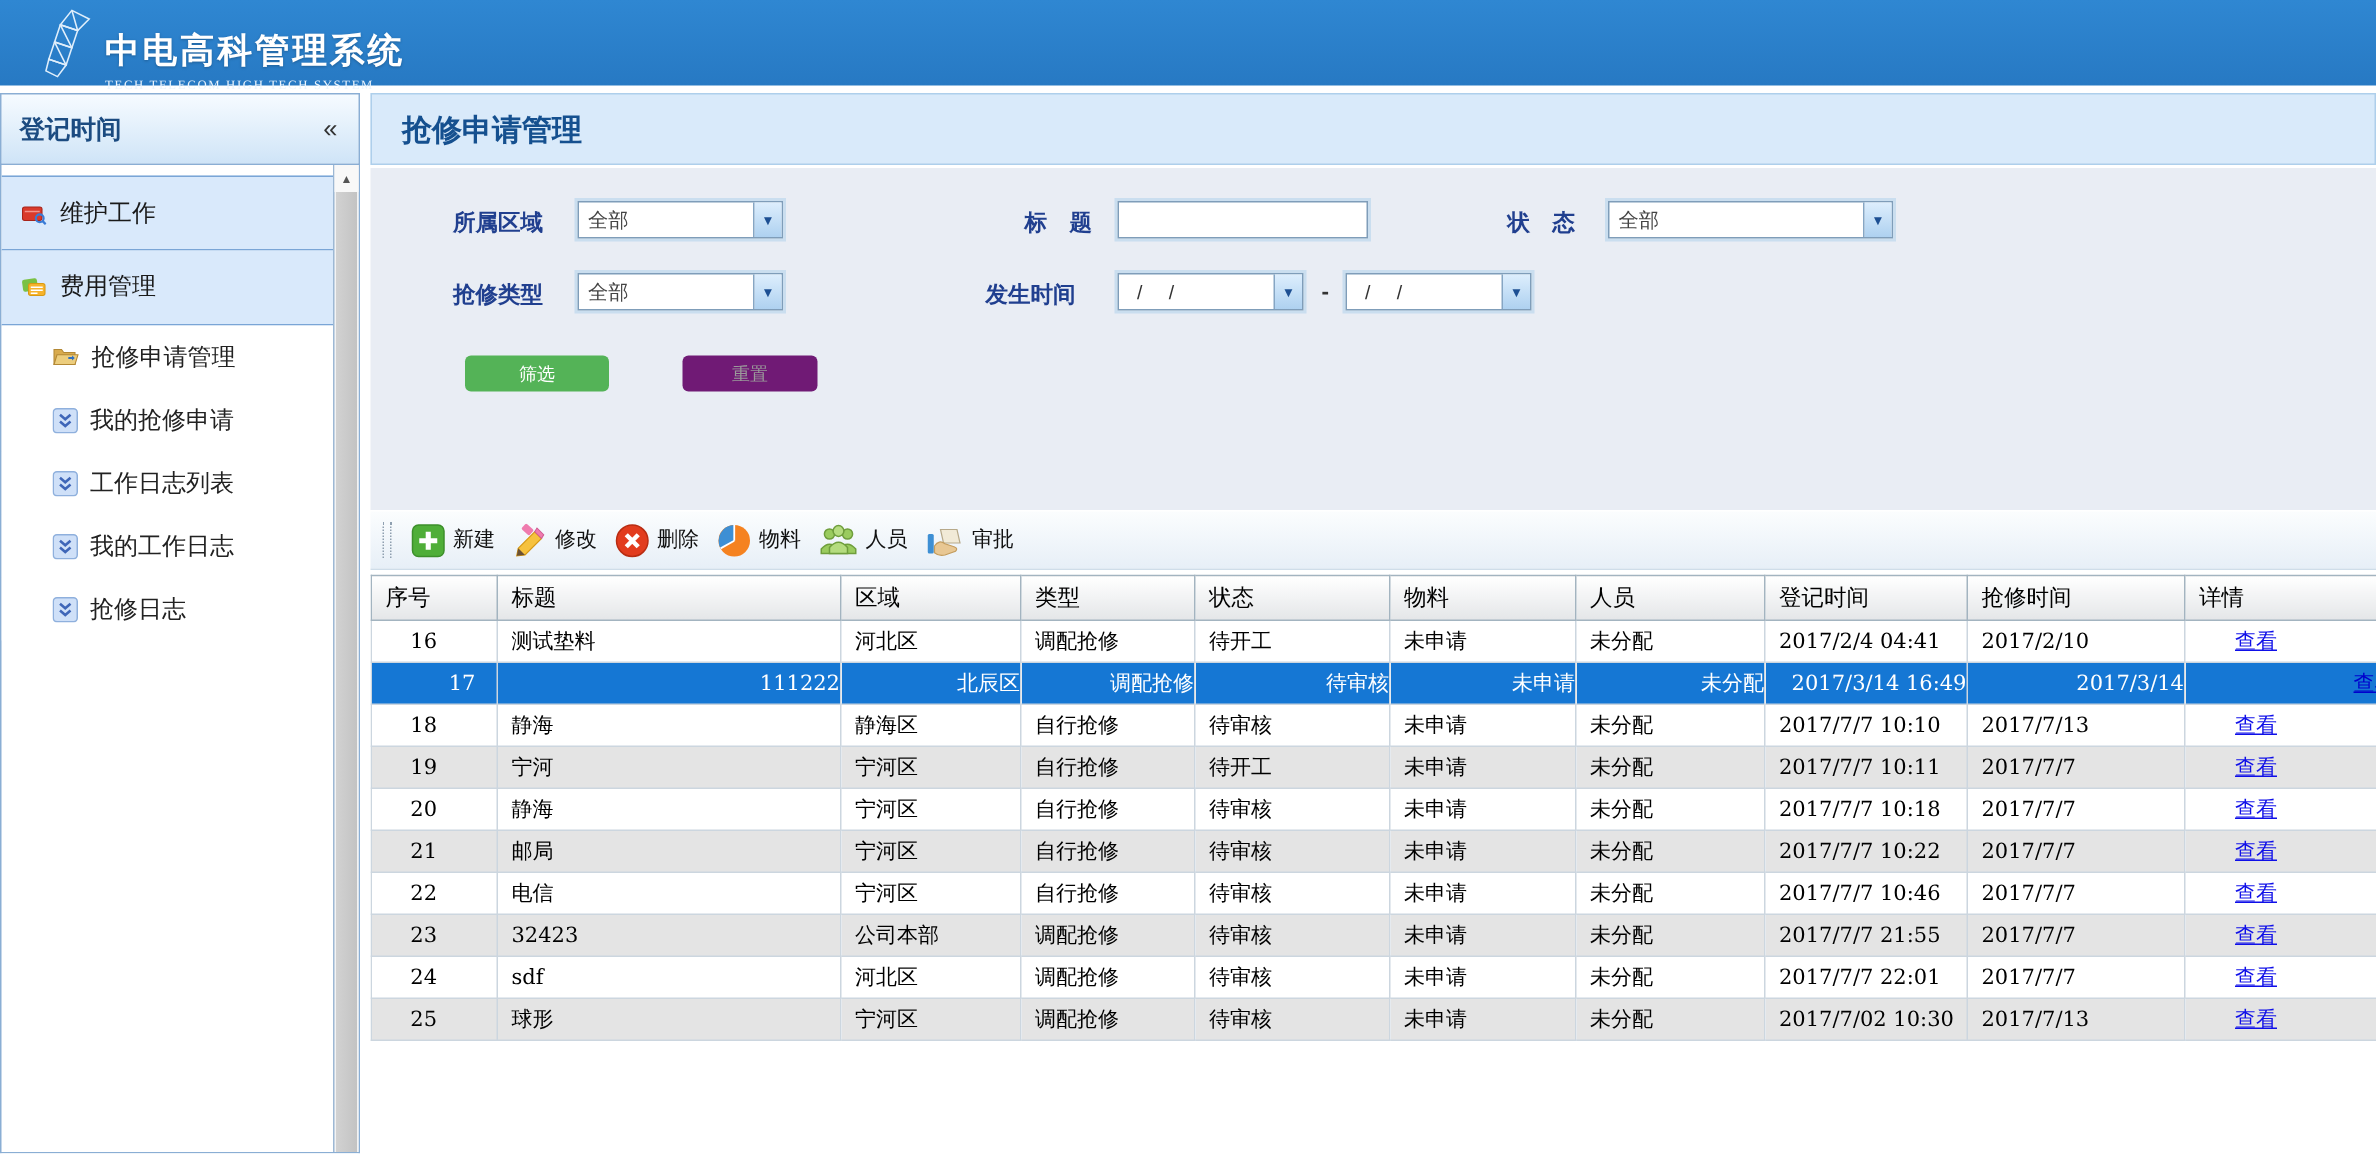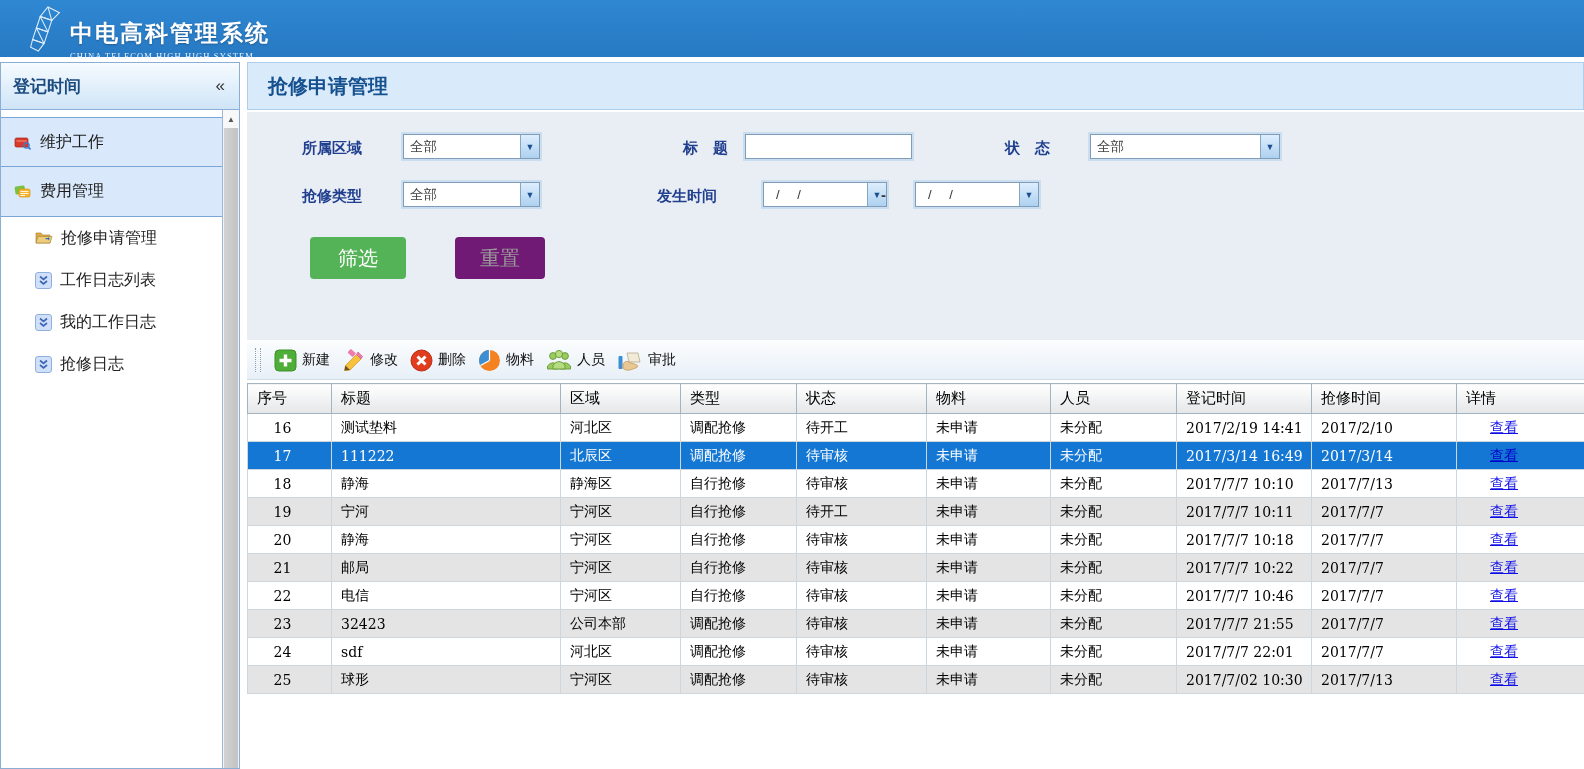--- a/index.html
+++ b/index.html
@@ -41,32 +41,32 @@
     background:linear-gradient(90deg,#d2d2d2,#c3c3c3); cursor:grab; }
 
   
   .page-title-bar { position:absolute; left:247px; top:62px; right:0; height:48px;
     background:#d9eafa; border:1px solid #aecfeb; display:flex; align-items:center; padding-left:20px; }
   .page-title { font-size:20px; font-weight:bold; color:#15508f; }
 
   .filter-panel { position:absolute; left:247px; top:112px; right:0; height:228px; background:#e9edf4; }
   .f-label { position:absolute; font-size:15px; font-weight:bold; color:#203f8f; }
   .ctrl { position:absolute; height:25px; background:#fff; border:1px solid #7f9db9;
-    box-shadow:0 0 0 2px #cadeef; display:flex; align-items:center; cursor:pointer;margin-left:18px; }
+    box-shadow:0 0 0 2px #cadeef; display:flex; align-items:center; cursor:pointer; }
   .ctrl .val { flex:1; padding-left:6px; font-size:13.5px; color:#444;
     overflow:hidden; white-space:nowrap; }
   .ctrl .dateval { flex:1; padding-left:12px; font-size:13px; color:#333; letter-spacing:7px; }
   .arrow-btn { width:19px; height:100%; border-left:1px solid #86a6c4;
     background:linear-gradient(180deg,#ddeefd,#aed1f0); display:flex; align-items:center;
     justify-content:center; font-size:9px; color:#1d4f93; cursor:pointer; }
   .text-input { position:absolute; height:25px; border:1px solid #7f9db9; box-shadow:0 0 0 2px #cadeef;
     background:#fff; padding-left:6px; font-size:13.5px; color:#222; outline:none;
     font-family:"Liberation Sans", sans-serif; }
   .range-dash { position:absolute; font-size:15px; font-weight:bold; color:#333; }
-  .btn { position:absolute; height:42px; border:none; border-radius:4px; font-size:20px;
+  .btn { position:absolute; height:24px; border:none; border-radius:4px; font-size:12px;
     cursor:pointer; font-family:"Liberation Sans", sans-serif; }
   .btn-filter { background:#54b357; color:#fff; }
   .btn-reset { background:#701a75; color:#9b9b9b; }
 
   
   .toolbar { position:absolute; left:247px; top:341px; right:0; height:39px;
     background:linear-gradient(180deg,#fbfdfe,#e7eff7); border-bottom:1px solid #cfdde9;
     display:flex; align-items:center; padding-left:6px; }
   .grip { width:6px; height:24px; border-left:1px dotted #8fa0b0; border-right:1px dotted #8fa0b0;
     margin:0 10px 0 2px; }
@@ -78,40 +78,40 @@
   .grid-wrap { position:absolute; left:247px; top:383px; width:1337px; height:320px; overflow:hidden; }
   table.grid { border-collapse:collapse; table-layout:fixed; width:1350px;
     font-family:"DejaVu Serif", serif; }
   .grid th { height:30px; background:linear-gradient(180deg,#ffffff,#e4e6e8);
     border:1px solid #a3b4c0; font-weight:normal; font-size:15px; text-align:left;
     padding:0 0 0 9px; color:#000; cursor:pointer; white-space:nowrap; overflow:hidden; }
   .grid td { height:28px; font-size:14px; padding:0 0 0 9px; border:1px solid #ccd6df;
     color:#000; white-space:nowrap; overflow:hidden; background:#fff; }
   .grid td.c-seq { text-align:center; padding:0 14px 0 0; }
   .grid tr.striped td { background:#e4e4e4; }
-  .grid tr.selected td { background:#1577d4; color:#fff; }
+  .grid tr.selected td { background:#1577d4; color:#fff;text-align:right; }
   .grid a.view { color:#0f0fe8; text-decoration:underline; cursor:pointer;margin-left:24px; }
   .grid tr.selected a.view { color:#0000cd; }
 </style>
 </head>
 <body>
 
 <div class="app">
 
   <header class="top-header">
     <svg class="logo" width="40" height="48" viewBox="0 0 40 50" fill="none" stroke="#dfeefb" stroke-width="1.1">
       <path d="M22 2 L34 8 L26 16 L14 12 Z"></path>
       <path d="M26 16 L22 28 L10 24 L14 12 Z"></path>
       <path d="M10 24 L22 28 L18 40 L6 36 Z"></path>
       <path d="M6 36 L18 40 L12 48 L4 44 Z"></path>
       <path d="M22 2 L26 16 M14 12 L22 28 M10 24 L18 40"></path>
     </svg>
     <div class="brand">
       <div class="brand-title">中电高科管理系统</div>
-      <div class="brand-sub">CHINA TELECOM HIGH HIGH SYSTEM</div>
+      <div class="brand-sub">TECH TELECOM HIGH TECH SYSTEM</div>
     </div>
   </header>
 
   <div class="side-head">
     <span class="side-title">登记时间</span>
     <span class="side-collapse">«</span>
   </div>
 
   <aside class="side-body">
     <div class="side-items">
@@ -137,20 +137,27 @@
 
       <div class="nav-item">
         <svg width="18" height="16" viewBox="0 0 18 16">
           <path d="M1 3 L6 3 L7.5 5 L15 5 L15 13 L1 13 Z" fill="#d9ab4e" stroke="#b38834" stroke-width="0.7"></path>
           <path d="M3 6.5 L17 6.5 L15 13 L1 13 Z" fill="#eccd7d" stroke="#b38834" stroke-width="0.7"></path>
           <path d="M10 9 L14 9 L14 7.2 L17 10 L14 12.8 L14 11 L10 11 Z" fill="#2f6fc0" transform="scale(0.62) translate(7,4)"></path>
         </svg>
         <span>抢修申请管理</span>
       </div>
 
+      <div class="nav-item">
+        <svg width="17" height="17" viewBox="0 0 17 17">
+          <rect x="0.5" y="0.5" width="16" height="16" rx="2.5" fill="#cfe0f8" stroke="#8fb0dd"></rect>
+          <path d="M5 4.5 L8.5 7.5 L12 4.5 M5 9 L8.5 12 L12 9" fill="none" stroke="#3f66b8" stroke-width="1.7"></path>
+        </svg>
+        <span>我的抢修申请</span>
+      </div>
 
       <div class="nav-item">
         <svg width="17" height="17" viewBox="0 0 17 17">
           <rect x="0.5" y="0.5" width="16" height="16" rx="2.5" fill="#cfe0f8" stroke="#8fb0dd"></rect>
           <path d="M5 4.5 L8.5 7.5 L12 4.5 M5 9 L8.5 12 L12 9" fill="none" stroke="#3f66b8" stroke-width="1.7"></path>
         </svg>
         <span>工作日志列表</span>
       </div>
 
       <div class="nav-item">
@@ -311,21 +318,21 @@
       </thead>
       <tbody>
           <tr>
             <td class="c-seq">16</td>
             <td>测试垫料</td>
             <td>河北区</td>
             <td>调配抢修</td>
             <td>待开工</td>
             <td>未申请</td>
             <td>未分配</td>
-            <td>2017/2/19 14:41</td>
+            <td>2017/2/4 04:41</td>
             <td>2017/2/10</td>
             <td><a class="view" href="#">查看</a></td>
           </tr>
           <tr class="selected">
             <td class="c-seq">17</td>
             <td>111222</td>
             <td>北辰区</td>
             <td>调配抢修</td>
             <td>待审核</td>
             <td>未申请</td>

